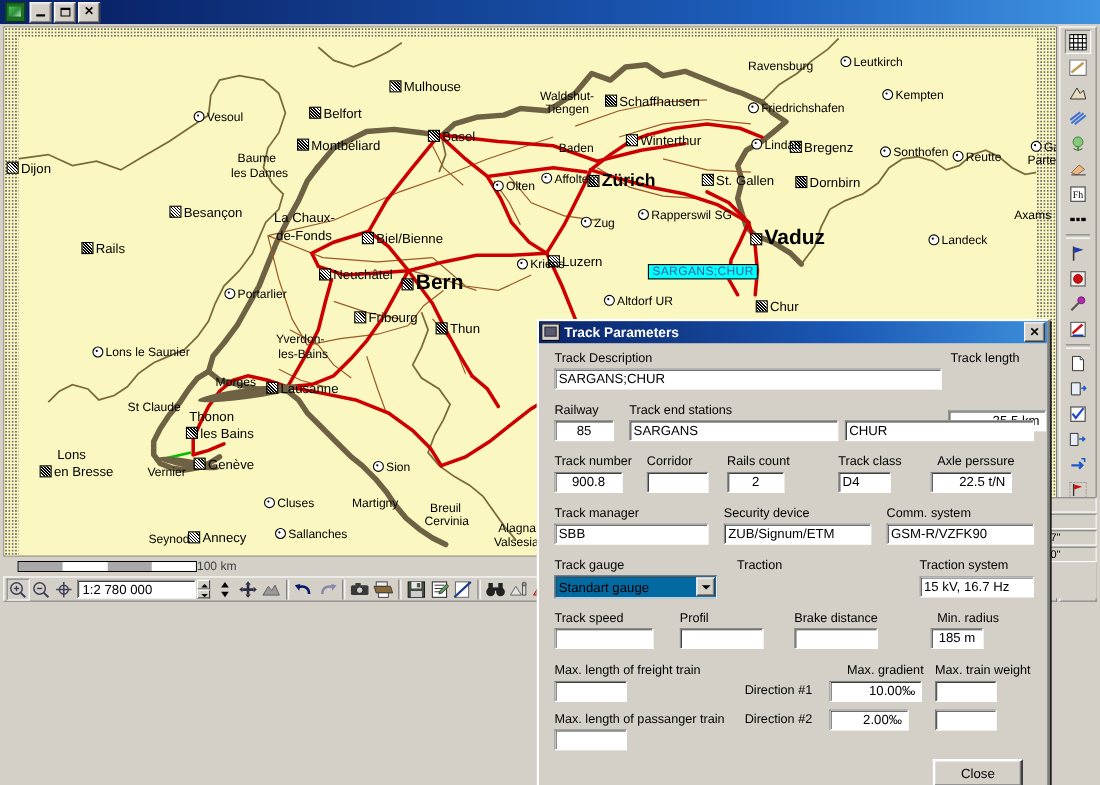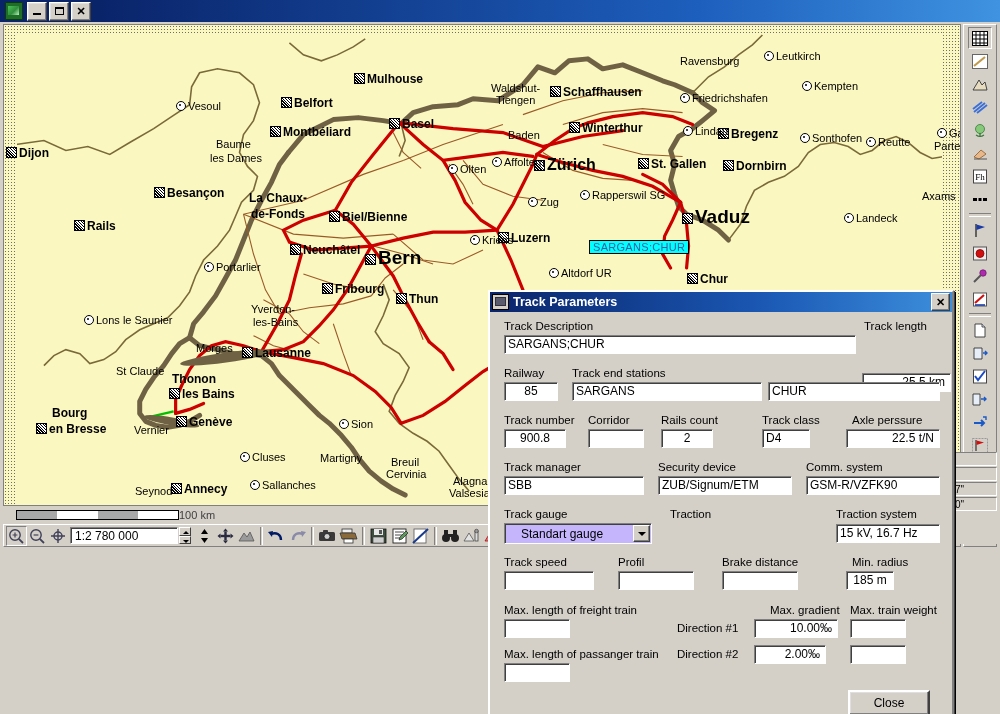--- a/index.html
+++ b/index.html
@@ -96,21 +96,21 @@
 
   .map-canvas { position: absolute; left: 0; top: 0; width: 100%; height: 100%; }
 
   .city {
     position: absolute;
     white-space: nowrap;
     font-family: "Liberation Sans", sans-serif;
     color: #000;
     line-height: 1.05;
   }
-  .city.major { font-weight: bold; font-size: 12px; }
+  .city.major { font-weight: normal; font-size: 12px; }
   .city.big   { font-weight: bold; font-size: 16px; }
   .city.huge  { font-weight: bold; font-size: 19px; }
   .city.minor { font-weight: normal; font-size: 11px; }
   .city-sq {
     display: inline-block;
     width: 9px; height: 9px;
     background:
       repeating-linear-gradient(45deg, #000 0 1px, #fff 1px 2px);
     border: 1px solid #000;
     vertical-align: -1px;
@@ -370,32 +370,32 @@
     font-family: "Liberation Sans", sans-serif;
     color: #000;
     padding: 0 3px;
     white-space: nowrap;
     overflow: hidden;
   }
   .fld.num { text-align: center; }
   .fld.right { text-align: right; padding-right: 5px; }
   .combo {
     position: absolute;
-    background: #c4b5fd;
+    background: #0369a1;
     border: 1px solid #808080;
     border-right-color: #ffffff;
     border-bottom-color: #ffffff;
     box-shadow: inset 1px 1px 0 #404040;
     box-sizing: border-box;
     height: 21px;
     font-size: 12px;
     font-family: "Liberation Sans", sans-serif;
     color: #000;
     display: flex; align-items: center;
-    padding-left: 16px;
+    padding-left: 3px;
   }
   .combo .txt { flex: 1 1 auto; }
   .combo .arrow {
     width: 17px; height: 17px;
     background: #d4d0c8;
     border: 1px solid #ffffff;
     border-right-color: #404040;
     border-bottom-color: #404040;
     box-shadow: inset -1px -1px 0 #808080;
     display: flex; align-items: center; justify-content: center;
@@ -591,21 +591,21 @@
           <div class="city minor" style="left: 918px; top: 166px;"><span>Axams</span></div>
           <div class="city minor" style="left: 840px; top: 188px;"><span class="city-dot"></span><span>Landeck</span></div>
           <div class="city minor" style="left: 80px; top: 290px;"><span class="city-dot"></span><span>Lons le Saunier</span></div>
           <div class="city minor" style="left: 247px; top: 279px;"><span>Yverdon-</span></div>
           <div class="city minor" style="left: 249px; top: 292px;"><span>les-Bains</span></div>
           <div class="city minor" style="left: 192px; top: 318px;"><span>Morges</span></div>
           <div class="city major" style="left: 238px; top: 322px;"><span class="city-sq"></span><span>Lausanne</span></div>
           <div class="city minor" style="left: 112px; top: 341px;"><span>St Claude</span></div>
           <div class="city major" style="left: 168px; top: 348px;"><span>Thonon</span></div>
           <div class="city major" style="left: 165px; top: 363px;"><span class="city-sq"></span><span>les Bains</span></div>
-          <div class="city major" style="left: 48px; top: 382px;"><span>Bourg</span></div>
+          <div class="city major" style="left: 48px; top: 382px;"><span>Lons</span></div>
           <div class="city major" style="left: 32px; top: 398px;"><span class="city-sq"></span><span>en Bresse</span></div>
           <div class="city major" style="left: 172px; top: 391px;"><span class="city-sq"></span><span>Genève</span></div>
           <div class="city minor" style="left: 130px; top: 400px;"><span>Vernier</span></div>
           <div class="city minor" style="left: 335px; top: 394px;"><span class="city-dot"></span><span>Sion</span></div>
           <div class="city minor" style="left: 236px; top: 427px;"><span class="city-dot"></span><span>Cluses</span></div>
           <div class="city minor" style="left: 316px; top: 428px;"><span>Martigny</span></div>
           <div class="city minor" style="left: 387px; top: 432px;"><span>Breuil</span></div>
           <div class="city minor" style="left: 382px; top: 444px;"><span>Cervinia</span></div>
           <div class="city minor" style="left: 449px; top: 451px;"><span>Alagna</span></div>
           <div class="city minor" style="left: 445px; top: 463px;"><span>Valsesia</span></div>
@@ -932,21 +932,21 @@
 
         <div class="lbl" style="left:4px; top:96px;">Track number</div>
         <div class="lbl" style="left:88px; top:96px;">Corridor</div>
         <div class="lbl" style="left:161px; top:96px;">Rails count</div>
         <div class="lbl" style="left:262px; top:96px;">Track class</div>
         <div class="lbl" style="left:352px; top:96px;">Axle perssure</div>
         <div class="fld num" style="left:4px; top:111px; width:62px;">900.8</div>
         <div class="fld num" style="left:88px; top:111px; width:56px;"></div>
         <div class="fld num" style="left:161px; top:111px; width:52px;">2</div>
         <div class="fld" style="left:262px; top:111px; width:48px;">D4</div>
-        <div class="fld right" style="left:346px; top:111px; width:94px;">22.5 t/N</div>
+        <div class="fld right" style="left:346px; top:111px; width:74px;">22.5 t/N</div>
 
         <div class="lbl" style="left:4px; top:143px;">Track manager</div>
         <div class="lbl" style="left:158px; top:143px;">Security device</div>
         <div class="lbl" style="left:306px; top:143px;">Comm. system</div>
         <div class="fld" style="left:4px; top:158px; width:140px;">SBB</div>
         <div class="fld" style="left:158px; top:158px; width:134px;">ZUB/Signum/ETM</div>
         <div class="fld" style="left:306px; top:158px; width:134px;">GSM-R/VZFK90</div>
 
         <div class="lbl" style="left:4px; top:190px;">Track gauge</div>
         <div class="lbl" style="left:170px; top:190px;">Traction</div>

